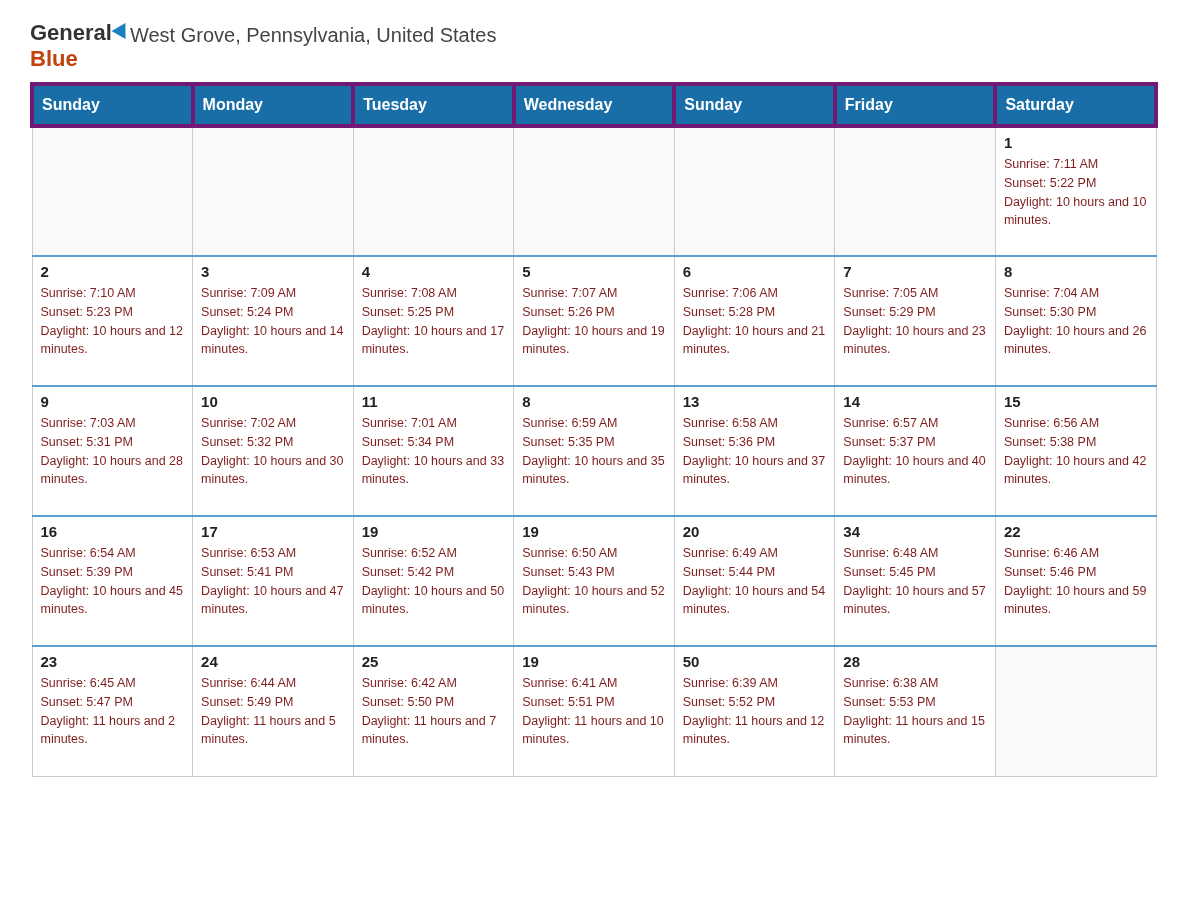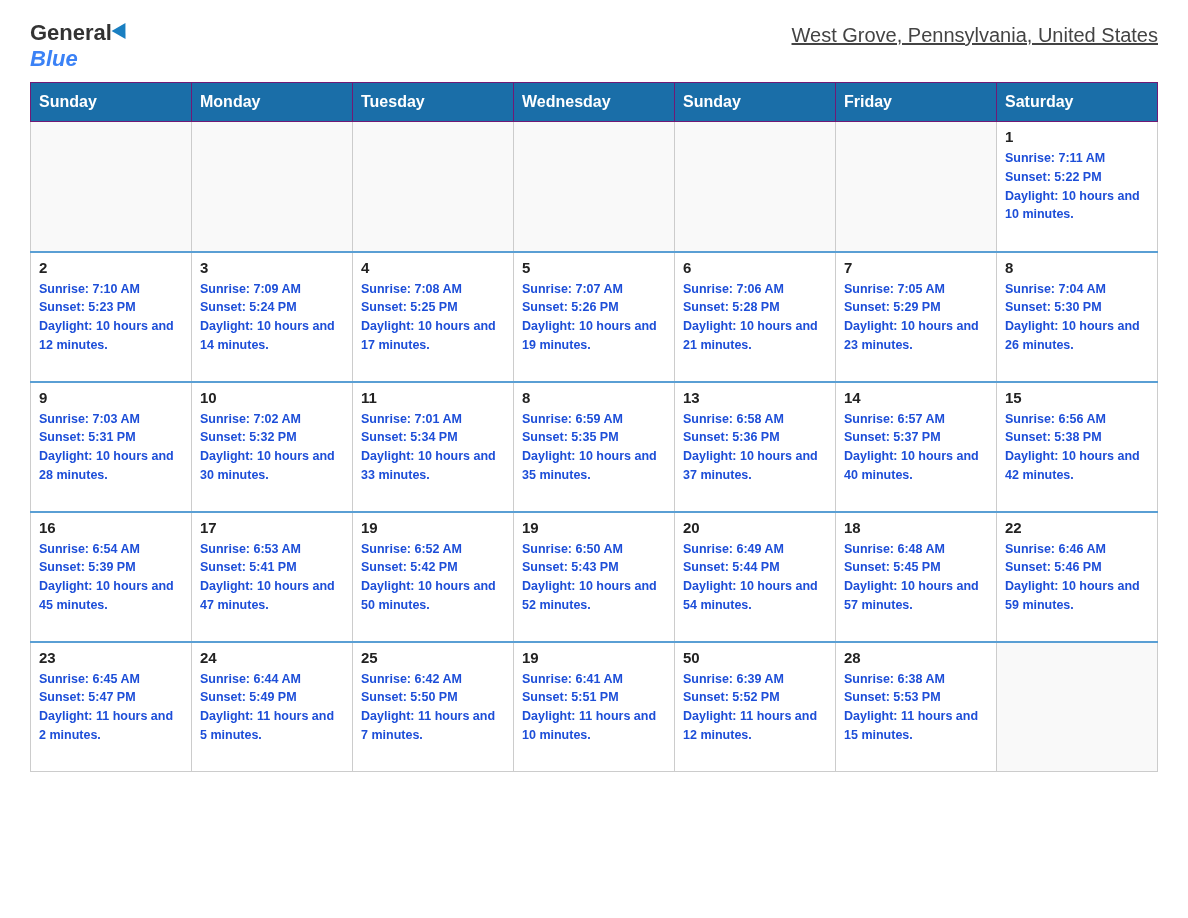--- a/index.html
+++ b/index.html
@@ -5,39 +5,38 @@
     * { box-sizing: border-box; margin: 0; padding: 0; }
     body {
       font-family: Arial, sans-serif;
       background: #fff;
       padding: 20px 30px;
       width: 1188px;
       min-height: 918px;
     }
     .header {
       display: flex;
-      justify-content: space-between;
+      justify-content: flex-start;
       align-items: flex-start;
       margin-bottom: 10px;
     }
     .logo {
       display: flex;
       flex-direction: column;
       align-items: flex-start;
     }
     .logo-general {
       font-size: 22px;
       font-weight: bold;
       color: #333;
     }
     .logo-blue {
       font-size: 22px;
       font-weight: bold;
-      color: #3b82f6;
-      font-style: italic;
+      color: #c2410c;
     }
     .logo-triangle {
       display: inline-block;
       width: 0;
       height: 0;
       border-left: 8px solid transparent;
       border-right: 8px solid transparent;
       border-top: 14px solid #1a7fc1;
       margin-left: 2px;
       vertical-align: middle;
@@ -52,58 +51,56 @@
     }
     .calendar-title {
       font-size: 48px;
       font-weight: bold;
       color: #222;
     }
     .calendar-subtitle {
       font-size: 20px;
       color: #444;
       margin-top: 4px;
-      text-decoration: underline;
     }
     .calendar {
       width: 100%;
       border-collapse: collapse;
       margin-top: 10px;
     }
     .calendar th {
       background-color: #1a6ea8;
       color: #fff;
       font-size: 16px;
       font-weight: bold;
       padding: 10px 8px;
       text-align: left;
-      border: 1px solid #701a75;
+      border: 4px solid #701a75;
     }
     .calendar td {
       vertical-align: top;
       border: 1px solid #ccc;
       padding: 6px 8px;
       font-size: 13px;
       color: #333;
       width: 14.28%;
       min-height: 110px;
       height: 130px;
     }
     .day-num {
       font-size: 15px;
       font-weight: bold;
       color: #222;
       display: block;
       margin-bottom: 4px;
     }
     .day-info {
       font-size: 12.5px;
-      color: #1d4ed8;
+      color: #7f1d1d;
       line-height: 1.5;
-      font-weight: bold;
     }
     .empty-cell {
       background: #f9f9f9;
     }
     .row-separator td {
       border-top: 2px solid #5a9fd4;
     }
   </style>
 </head>
 <body>
@@ -221,21 +218,21 @@
         </td>
         <td>
           <span class="day-num">19</span>
           <div class="day-info">Sunrise: 6:50 AM<br>Sunset: 5:43 PM<br>Daylight: 10 hours and 52 minutes.</div>
         </td>
         <td>
           <span class="day-num">20</span>
           <div class="day-info">Sunrise: 6:49 AM<br>Sunset: 5:44 PM<br>Daylight: 10 hours and 54 minutes.</div>
         </td>
         <td>
-          <span class="day-num">18</span>
+          <span class="day-num">34</span>
           <div class="day-info">Sunrise: 6:48 AM<br>Sunset: 5:45 PM<br>Daylight: 10 hours and 57 minutes.</div>
         </td>
         <td>
           <span class="day-num">22</span>
           <div class="day-info">Sunrise: 6:46 AM<br>Sunset: 5:46 PM<br>Daylight: 10 hours and 59 minutes.</div>
         </td>
       </tr>
       <tr class="row-separator">
         <td>
           <span class="day-num">23</span>

